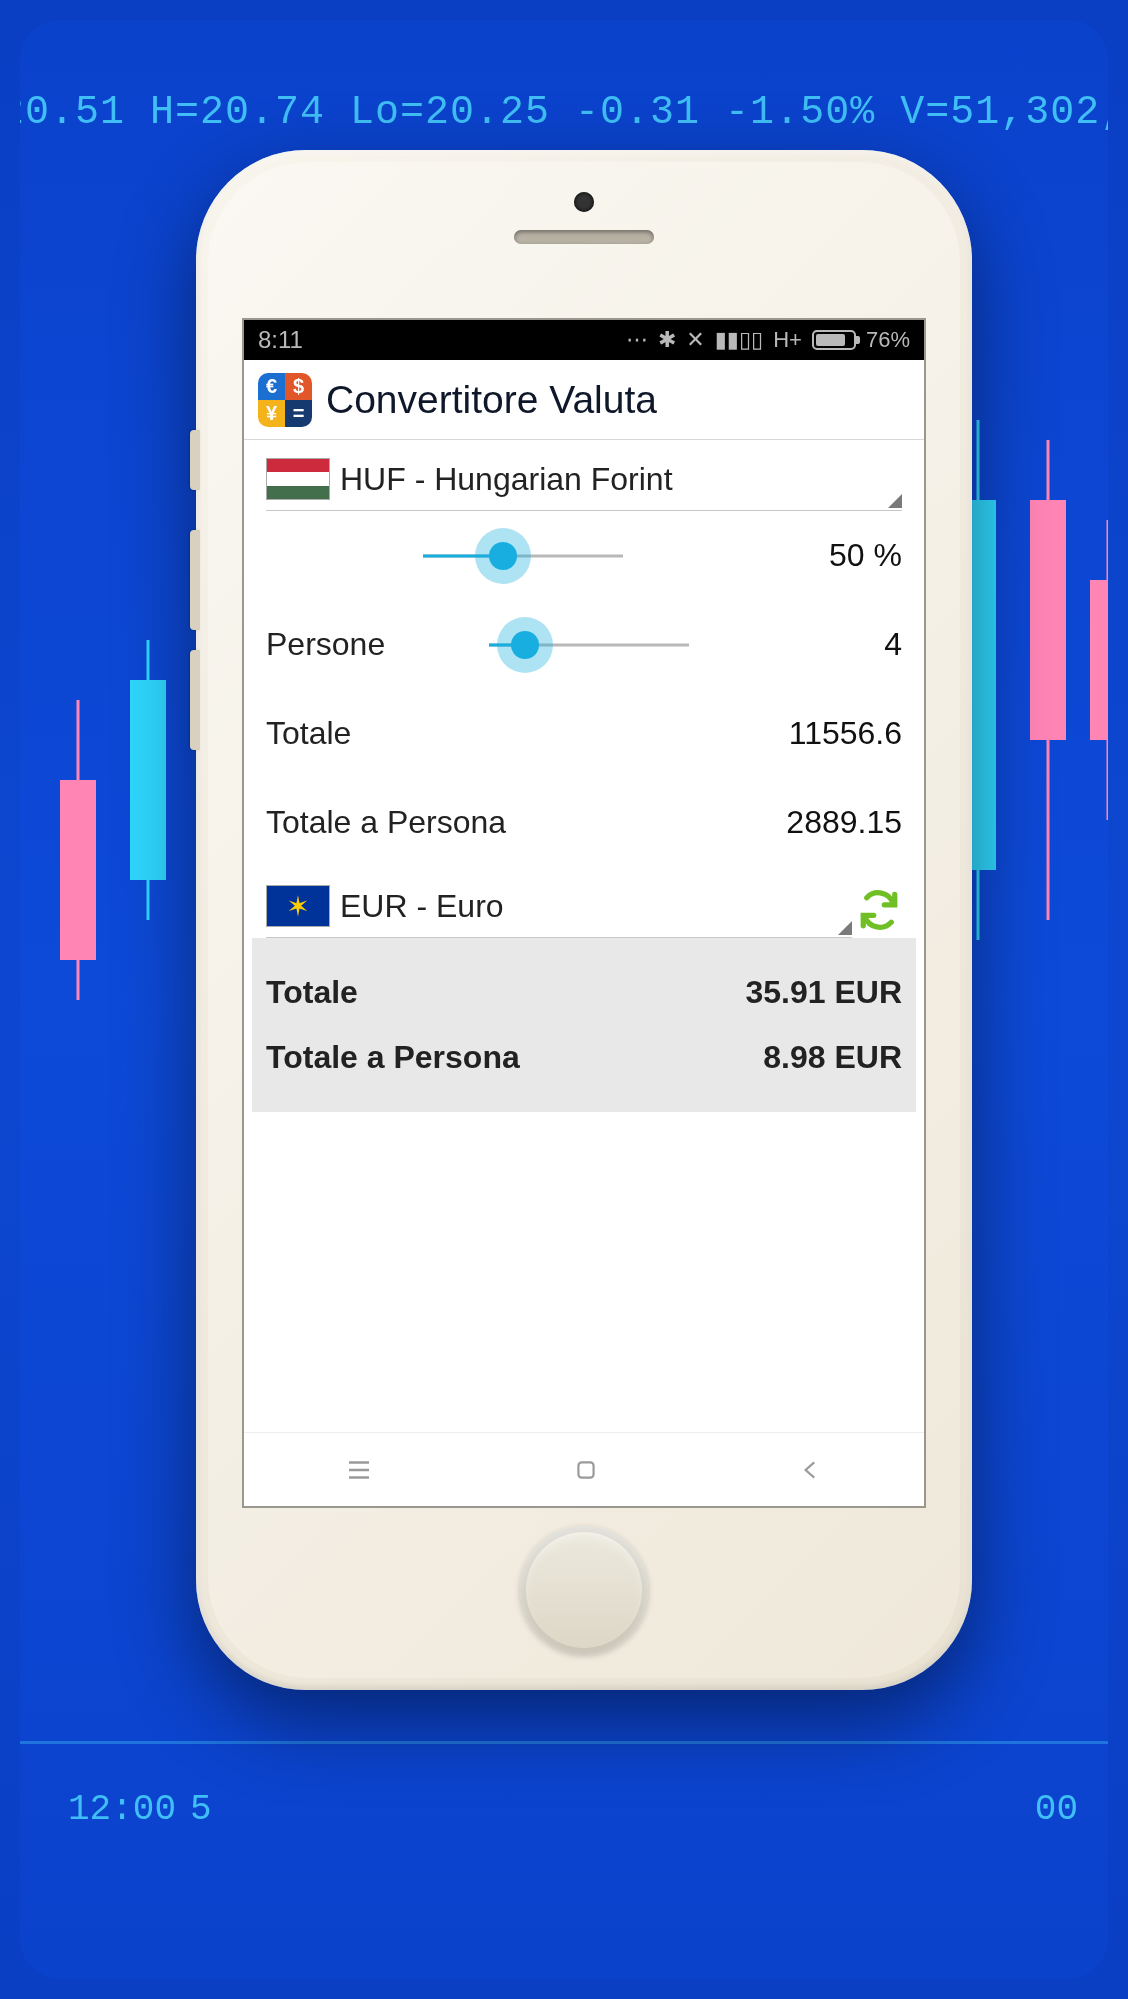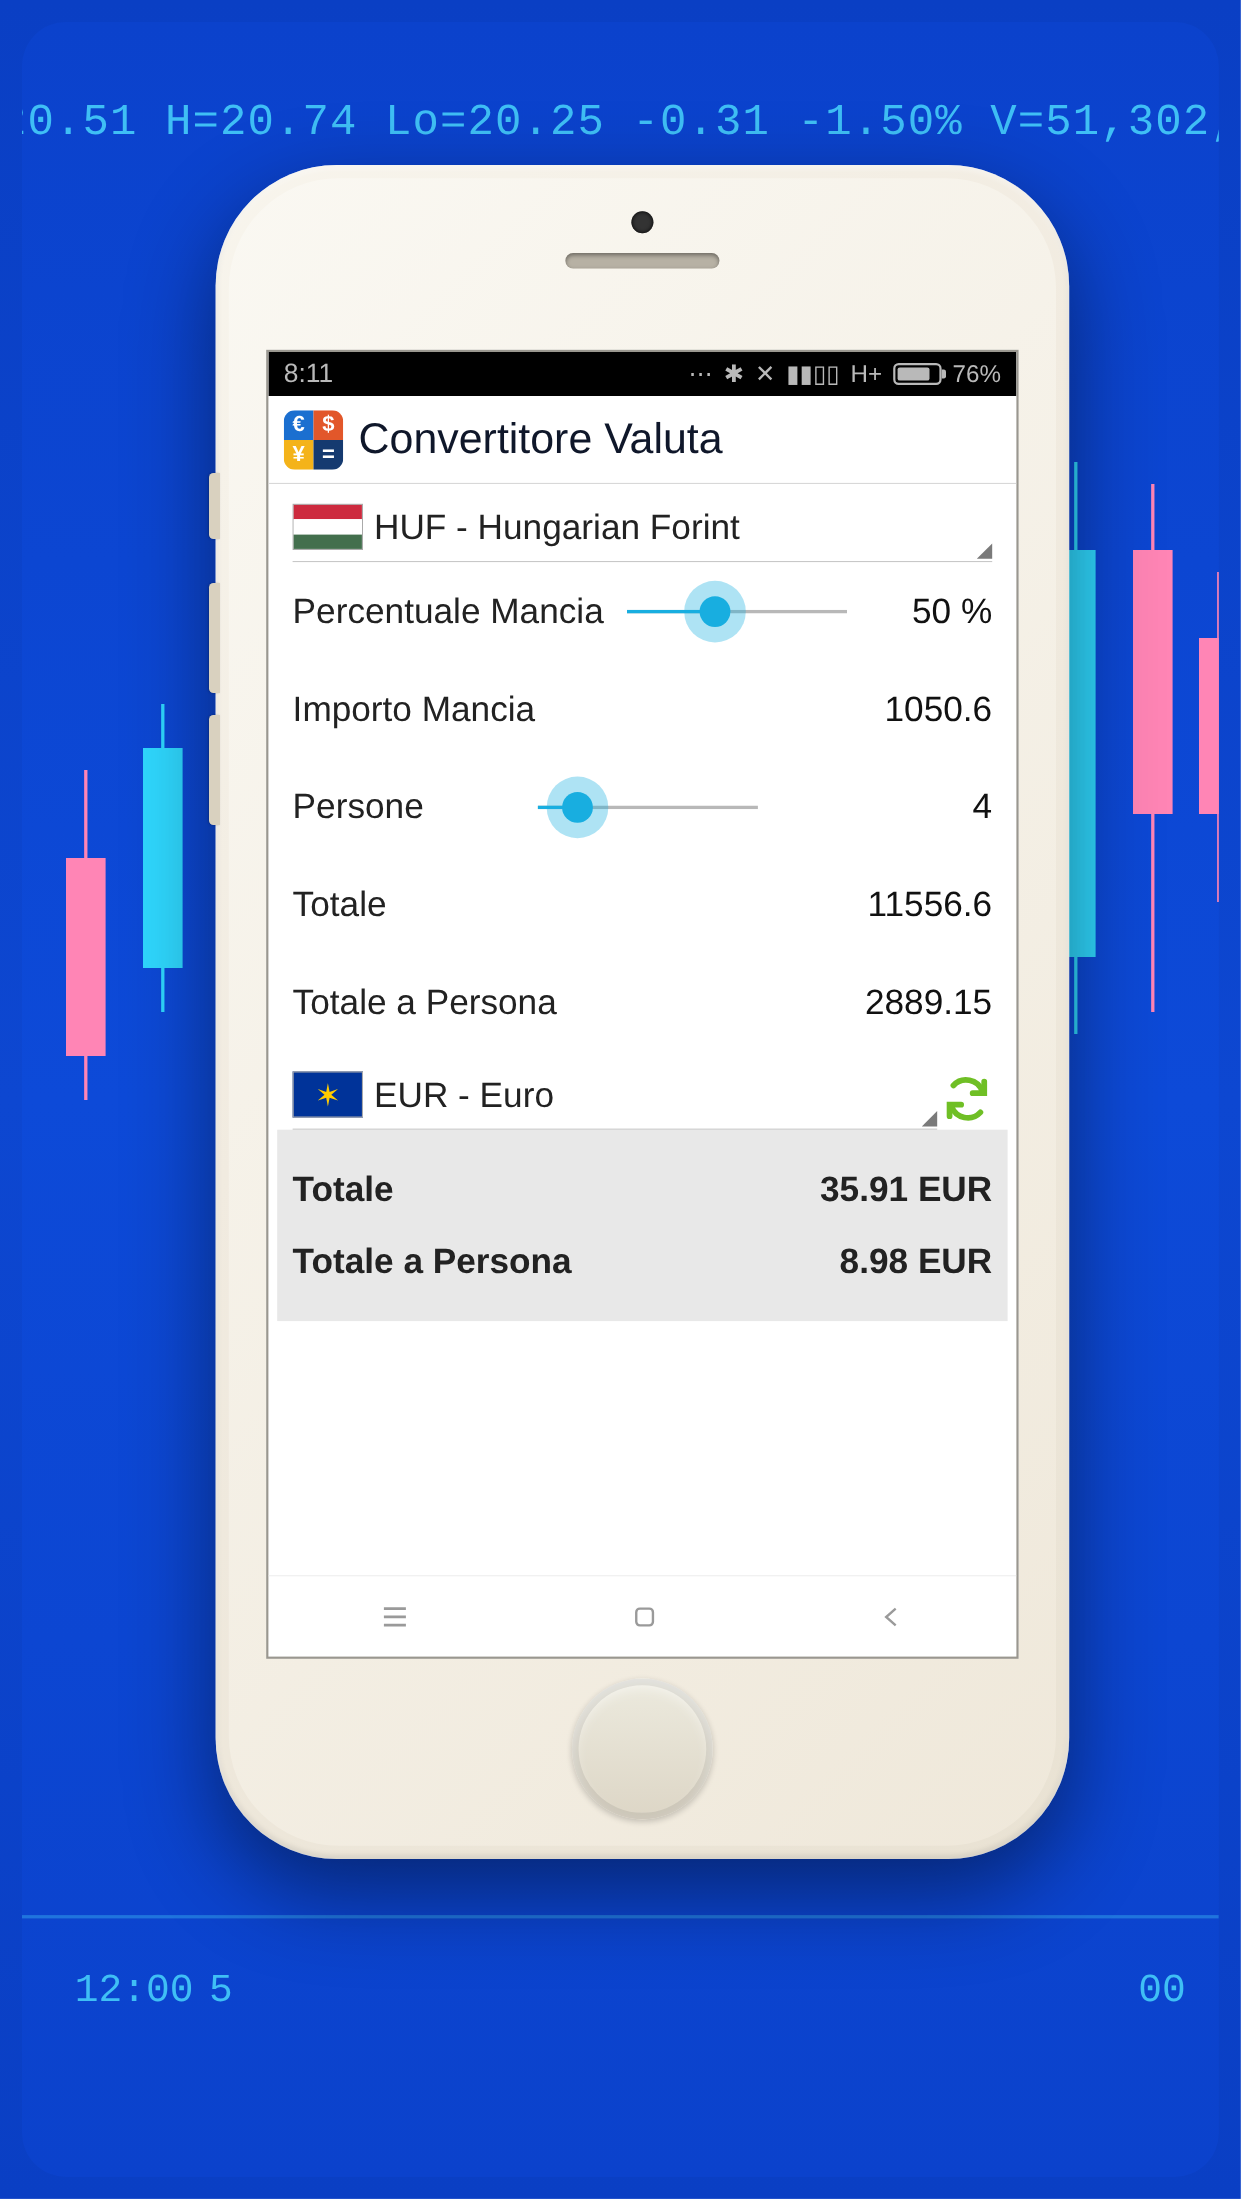--- a/index.html
+++ b/index.html
@@ -380,33 +380,28 @@
             <div style="background:#cd2a3e;"></div>
             <div style="background:#fff;"></div>
             <div style="background:#436f4d;"></div>
           </div>
           <span class="curr-label">HUF - Hungarian Forint</span>
           <div class="dropdown-tri"></div>
         </div>
 
 
         <div class="row">
-          <span class="row-label">Percentuale Mancia</span>
           <div class="slider">
             <div class="slider-track"></div>
             <div class="slider-fill" style="width:40%;"></div>
             <div class="slider-thumb" style="left:40%;"></div>
           </div>
           <span class="row-val" style="width:110px;">50 %</span>
         </div>
 
-        <div class="row">
-          <span class="row-label">Importo Mancia</span>
-          <span class="row-val">1050.6</span>
-        </div>
 
         <div class="row">
           <span class="row-label">Persone</span>
           <div class="slider">
             <div class="slider-track"></div>
             <div class="slider-fill" style="width:18%;"></div>
             <div class="slider-thumb" style="left:18%;"></div>
           </div>
           <span class="row-val" style="width:110px;">4</span>
         </div>

